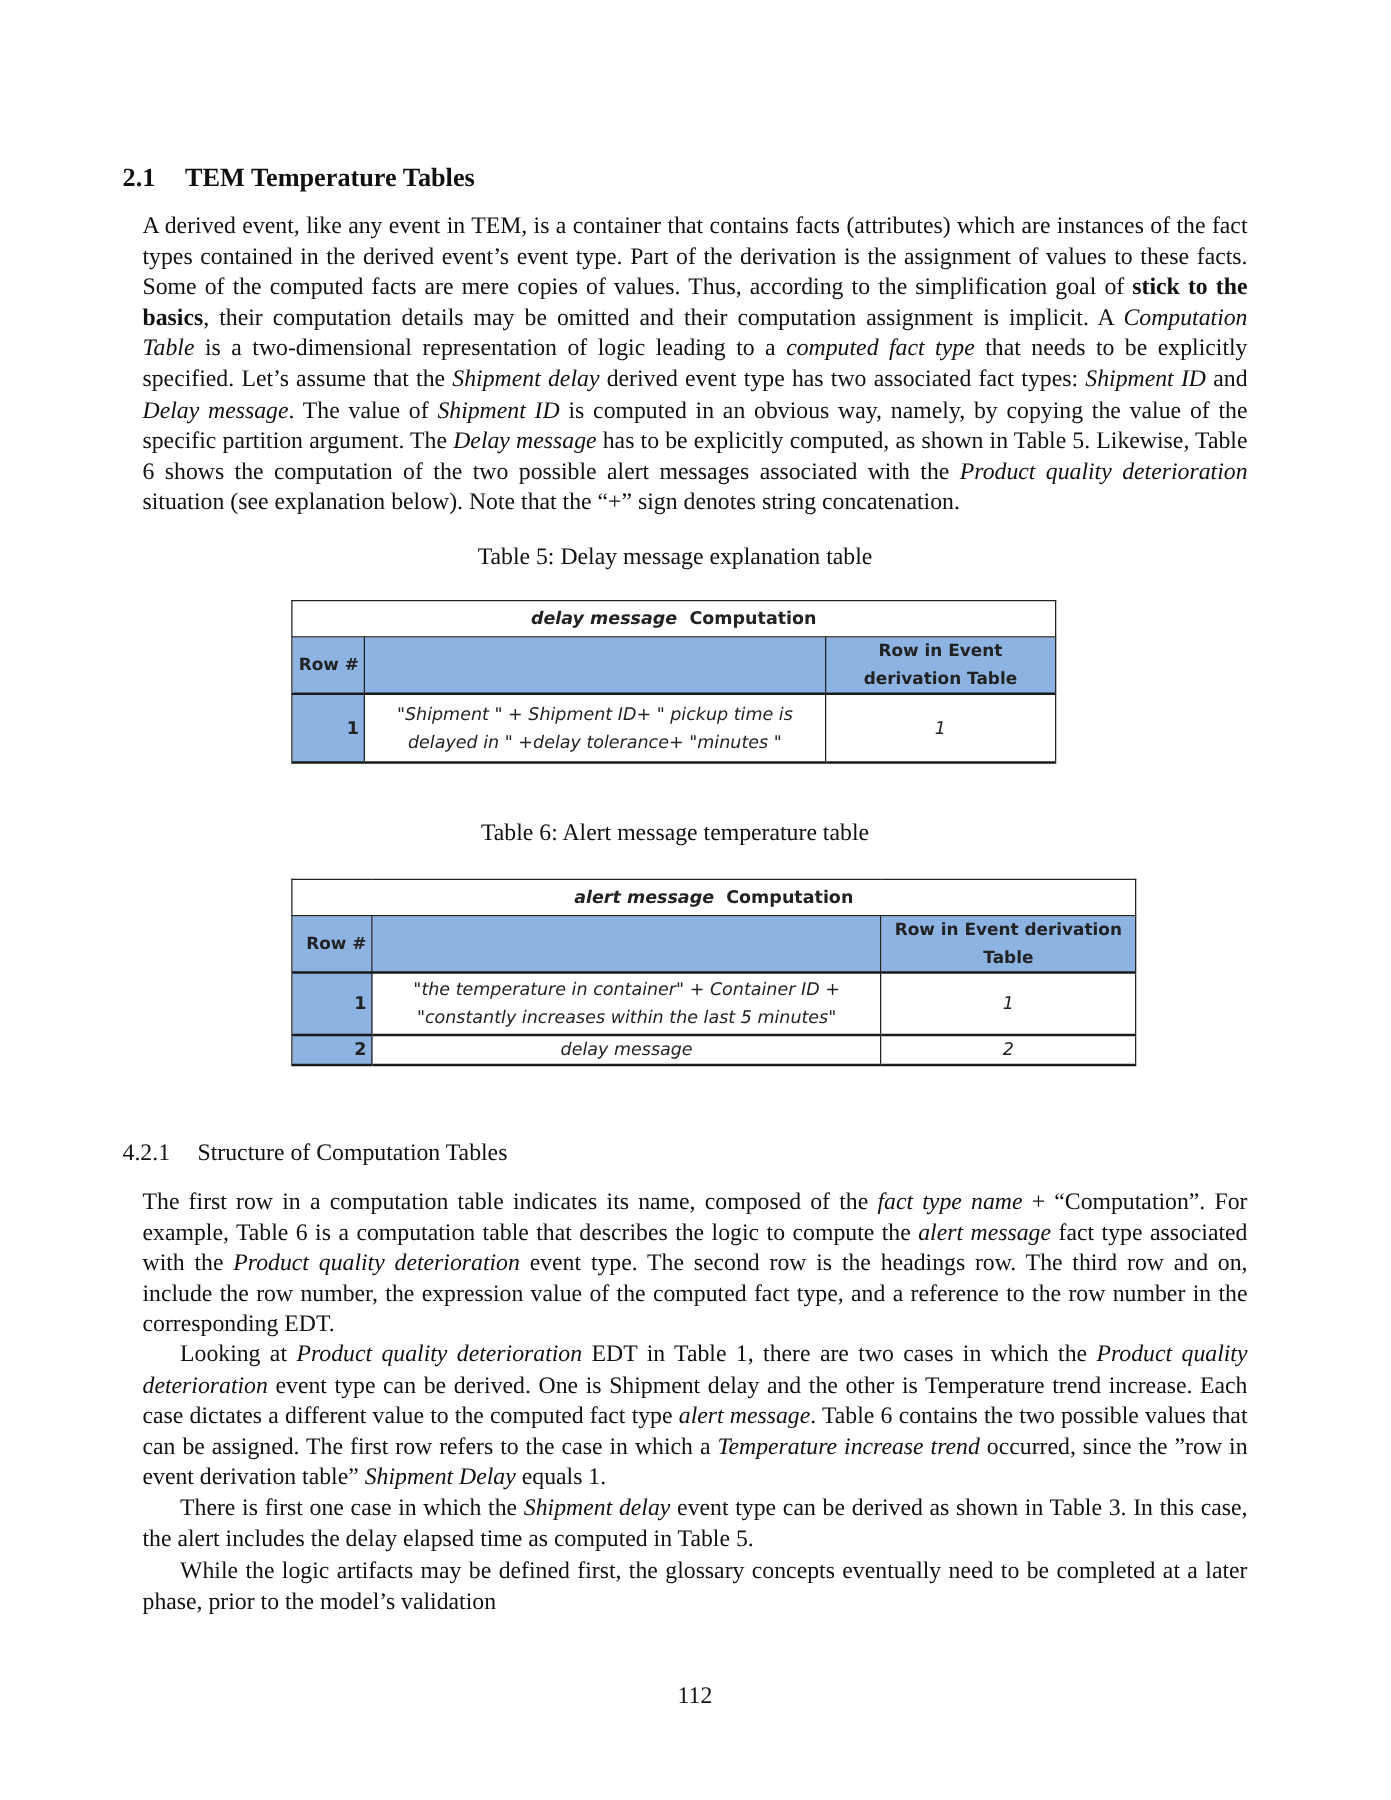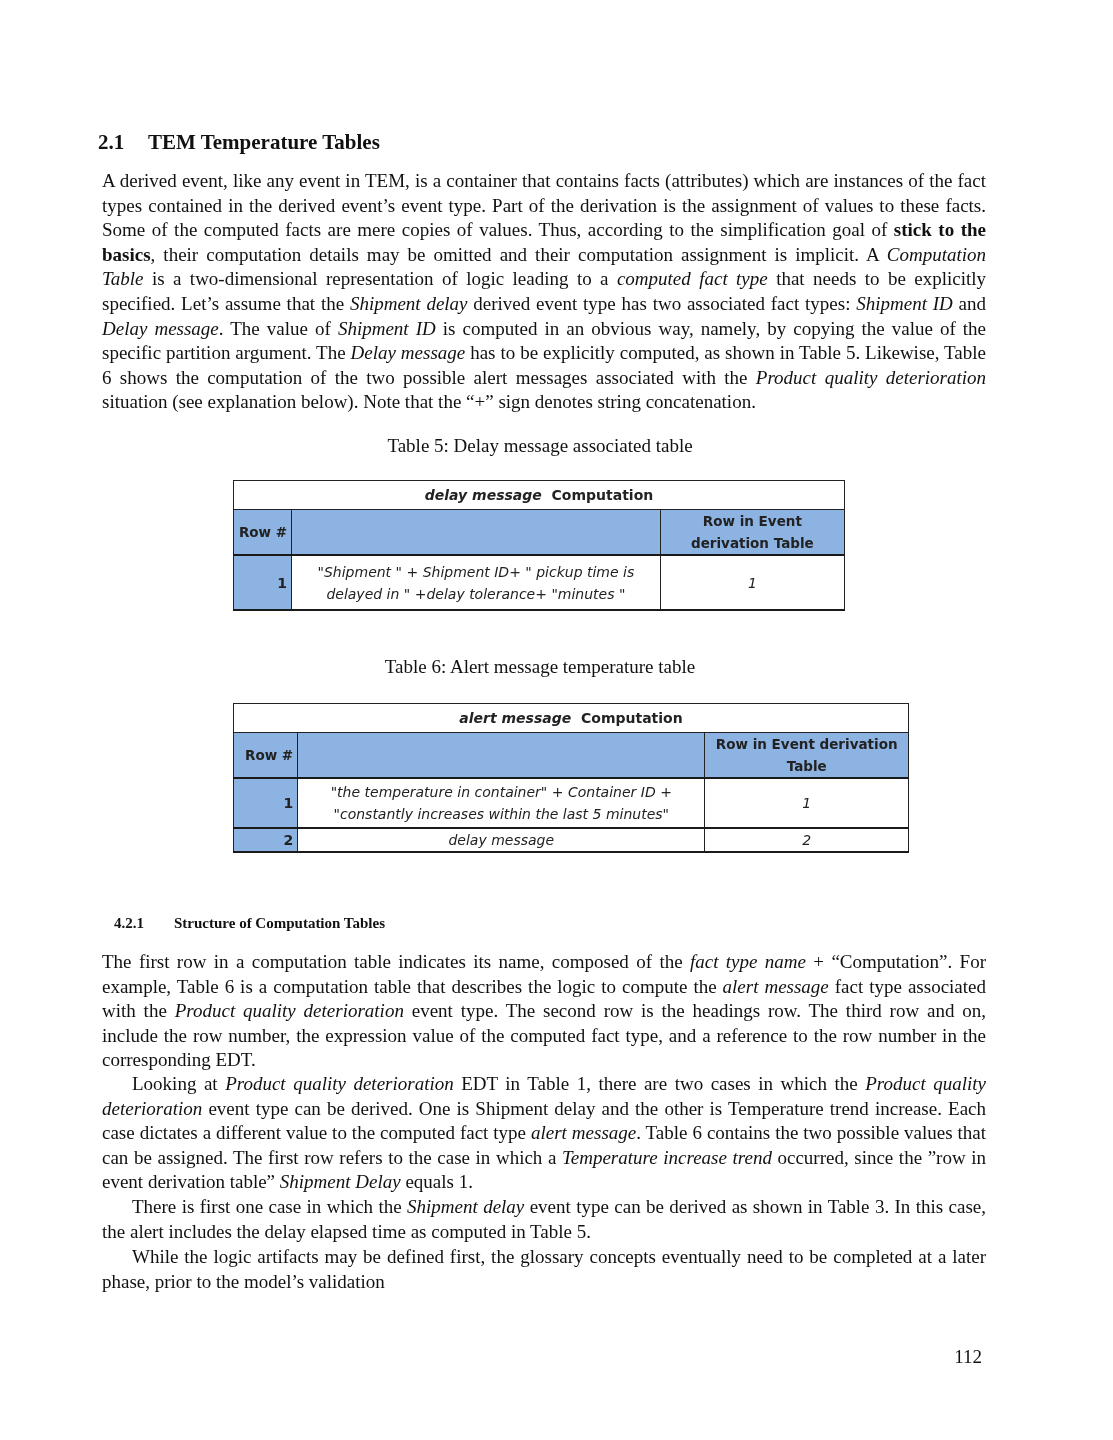--- a/index.html
+++ b/index.html
@@ -1,25 +1,25 @@
 <!DOCTYPE html>
 <html><head>
 <meta charset="utf-8">
 <style>
   html, body { margin: 0; padding: 0; background: #ffffff; }
   body { width: 1113px; height: 1440px; position: relative; overflow: hidden; color: #111; }
   .page { position: absolute; left: 98px; top: 0; width: 884px; font-family: "Liberation Serif", "DejaVu Serif", serif; font-size: 19px; line-height: 24.6px; }
   .sec-head { position: absolute; left: 0; top: 130px; font-weight: bold; font-size: 21px; white-space: nowrap; }
   .sec-head .num { display: inline-block; width: 50px; }
-  .para { position: absolute; left: 4px; width: 884px; text-align: justify; text-align-last: left; margin: 0; }
+  .para { position: absolute; left: 16px; width: 884px; text-align: justify; text-align-last: left; margin: 0; }
   .para.indent { text-indent: 30px; }
   .caption { position: absolute; left: 0; width: 884px; text-align: center; font-size: 19px; }
-  .sub-head { position: absolute; left: 0; top: 911px; font-weight: bold; font-size: 15px; white-space: nowrap; margin-left: 16px; }
+  .sub-head { position: absolute; left: 0; top: 911px; font-weight: normal; font-size: 19px; white-space: nowrap; }
   .sub-head .num { display: inline-block; width: 60px; }
-  .pagenum { position: absolute; left: 0; width: 884px; top: 1345px; text-align: right; font-size: 19px; }
+  .pagenum { position: absolute; left: 16px; width: 884px; top: 1345px; text-align: center; font-size: 19px; }
 
   table.ct { position: absolute; border-collapse: collapse; font-family: "DejaVu Sans", "Liberation Sans", sans-serif; font-size: 14px; color: #222; }
   table.ct td { border: 1px solid #222; padding: 0 4px; text-align: center; vertical-align: middle; line-height: 22px; }
   table.ct tr.title td { background: #fff; font-weight: bold; height: 28px; border-bottom: 1px solid #222; }
   table.ct tr.title em { font-style: italic; }
   table.ct tr.head td { background: #8db3e2; font-weight: bold; height: 43px; font-size: 13.5px; }
   table.ct tr.head { border-bottom: 2.5px solid #1a1a1a; }
   table.ct td.rownum { background: #8db3e2; font-weight: bold; width: 49px; text-align: right; }
   table.ct td.expr { font-style: italic; width: 359px; }
   table.ct td.edt { font-style: italic; width: 175px; }
@@ -29,21 +29,21 @@
 <body>
 
 <div class="page">
 
   <div class="sec-head">
     <span class="num">2.1</span><span>TEM Temperature Tables</span>
   </div>
 
   <p class="para" style="top:169px;"><span>A derived event, like any event in TEM, is a container that contains facts (attributes) which are instances of the fact types contained in the derived event’s event type.  Part of the derivation is the assignment of values to these facts.  Some of the computed facts are mere copies of values.  Thus, according to the simplification goal of </span><strong>stick to the basics</strong><span>, their computation details may be omitted and their computation assignment is implicit.  A </span><em>Computation Table</em><span> is a two-dimensional representation of logic leading to a </span><em>computed fact type</em><span> that needs to be explicitly specified.  Let’s assume that the </span><em>Shipment delay</em><span> derived event type has two associated fact types: </span><em>Shipment ID</em><span> and </span><em>Delay message</em><span>. The value of </span><em>Shipment ID</em><span> is computed in an obvious way, namely, by copying the value of the specific partition argument.  The </span><em>Delay message</em><span> has to be explicitly computed, as shown in Table 5. Likewise, Table 6 shows the computation of the two possible alert messages associated with the </span><em>Product quality deterioration</em><span> situation (see explanation below). Note that the “+” sign denotes string concatenation.</span></p>
 
-  <div class="caption" style="top:434px;">Table 5: Delay message associated table</div>
+  <div class="caption" style="top:434px;">Table 5: Delay message explanation table</div>
 
   <table class="ct" style="left:135px; top:480px; width:612px;border-radius:11px;">
     <tbody>
         <tr class="title">
       <td colspan="3"><em>delay message</em>&nbsp; <span>Computation</span></td>
     </tr>
     <tr class="head">
       <td class="rownum">Row #</td>
       <td></td>
       <td>Row in Event derivation Table</td>

